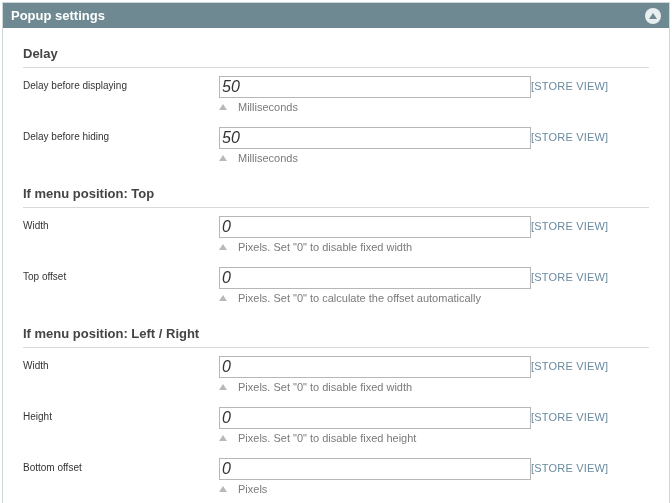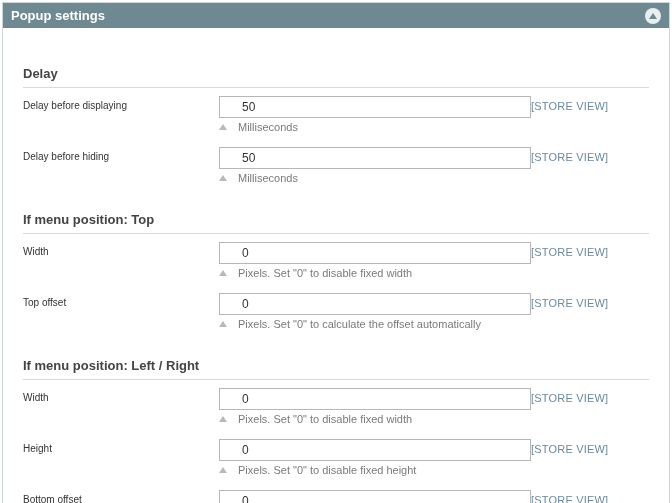--- a/index.html
+++ b/index.html
@@ -38,43 +38,43 @@
   .panel-body {
     padding: 10px 20px 14px 20px;
   }
   .group-heading {
     font-weight: bold;
     font-size: 13px;
     color: #444;
     padding: 8px 0 6px 0;
     border-bottom: 1px solid #d9d9d9;
     margin-bottom: 8px;
-    margin-top: 20px;
   }
   .field-row {
     display: flex;
     align-items: flex-start;
     margin-bottom: 14px;
   }
   .field-label {
     width: 196px;
     padding-top: 4px;
     color: #333;
     font-size: 10px;
   }
   .field-control {
     width: 312px;
   }
   .field-control input[type="text"] {
     width: 100%;
     height: 22px;
-    padding: 2px 22px;
+    padding: 2px 2px;
     border: 1px solid #b7b7b7;
-    font-size: 12px;
+    font-size: 16px;
     color: #333;
+    font-style: italic;
   }
   .field-note {
     margin-top: 3px;
     font-size: 11px;
     color: #7a7a7a;
     display: flex;
     align-items: center;
     gap: 11px;
   }
   .field-note .tri {

